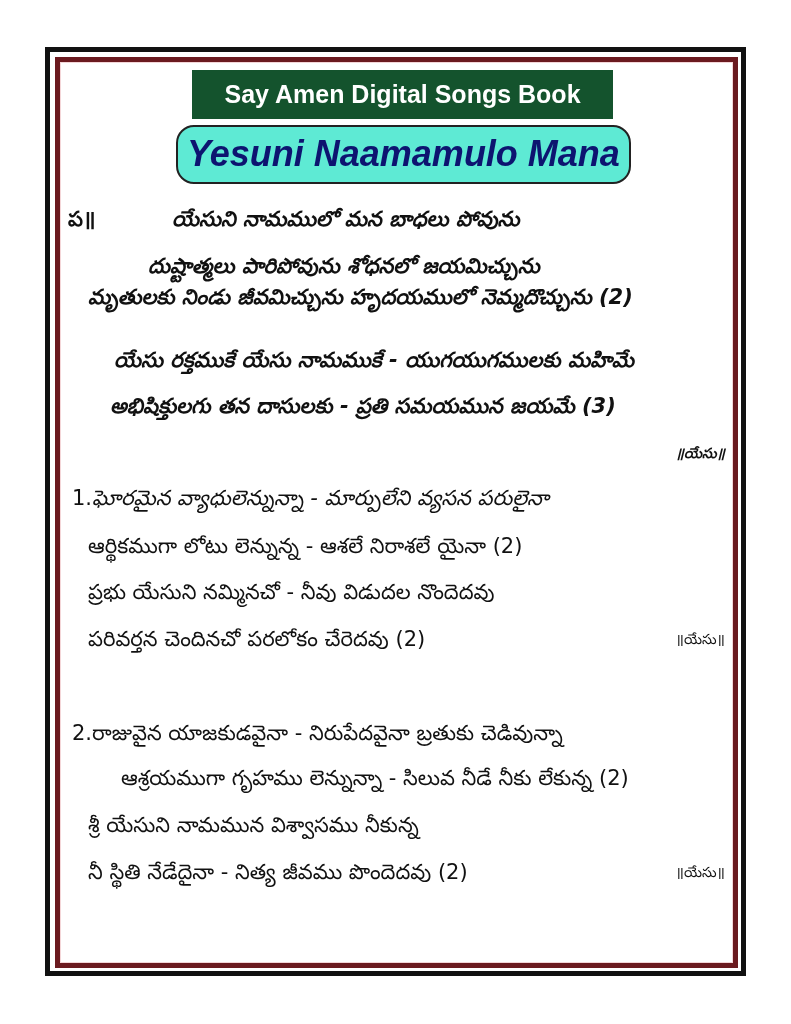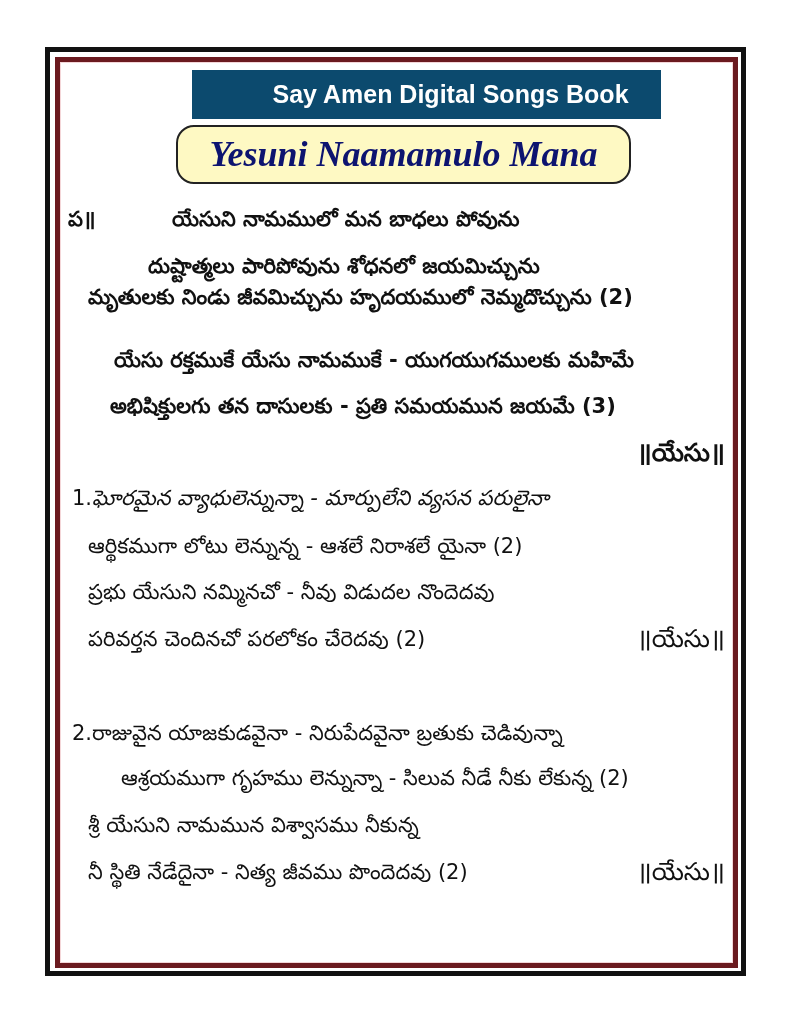--- a/index.html
+++ b/index.html
@@ -33,67 +33,66 @@
       box-sizing: border-box;
       border: 5px solid #6b1a1f;
       box-shadow: inset 0 0 0 1px #f4d6d8;
     }
     .banner {
       position: absolute;
       left: 192px;
       top: 70px;
       width: 421px;
       height: 49px;
-      background: #0c4a6e;
+      background: #14532d;
       color: #ffffff;
       font-family: "Liberation Sans", sans-serif;
       font-weight: bold;
       font-size: 25px;
       line-height: 49px;
       text-align: center;
       letter-spacing: 0px;
-      padding-left: 48px;
     }
     .title-pill {
       position: absolute;
       left: 176px;
       top: 125px;
       width: 455px;
       height: 59px;
       box-sizing: border-box;
-      background: #fef9c3;
+      background: #5eead4;
       border: 2px solid #222222;
       border-radius: 18px;
       text-align: center;
-      font-family: Liberation Serif, serif;
+      font-family: Liberation Sans, sans-serif;
       font-style: italic;
       font-weight: bold;
       font-size: 36px;
       line-height: 54px;
       color: #0d1470;
     }
     .line {
       position: absolute;
       white-space: nowrap;
       font-size: 21px;
       line-height: 30px;
     }
-    .bold { font-weight: bold; }
+    .bold { font-weight: bold; font-style: italic; }
     .regular { font-weight: normal; }
     .label {
       position: absolute;
       font-size: 21px;
       line-height: 30px;
       font-weight: bold;
       white-space: nowrap;
     }
     .refrain-tag {
       position: absolute;
       right: 66px;
-      font-size: 25px;
+      font-size: 14px;
       line-height: 30px;
       white-space: nowrap;
       margin-left: 20px;
     }
     .verse-num {
       position: absolute;
       font-size: 21px;
       line-height: 30px;
       white-space: nowrap;
     }

